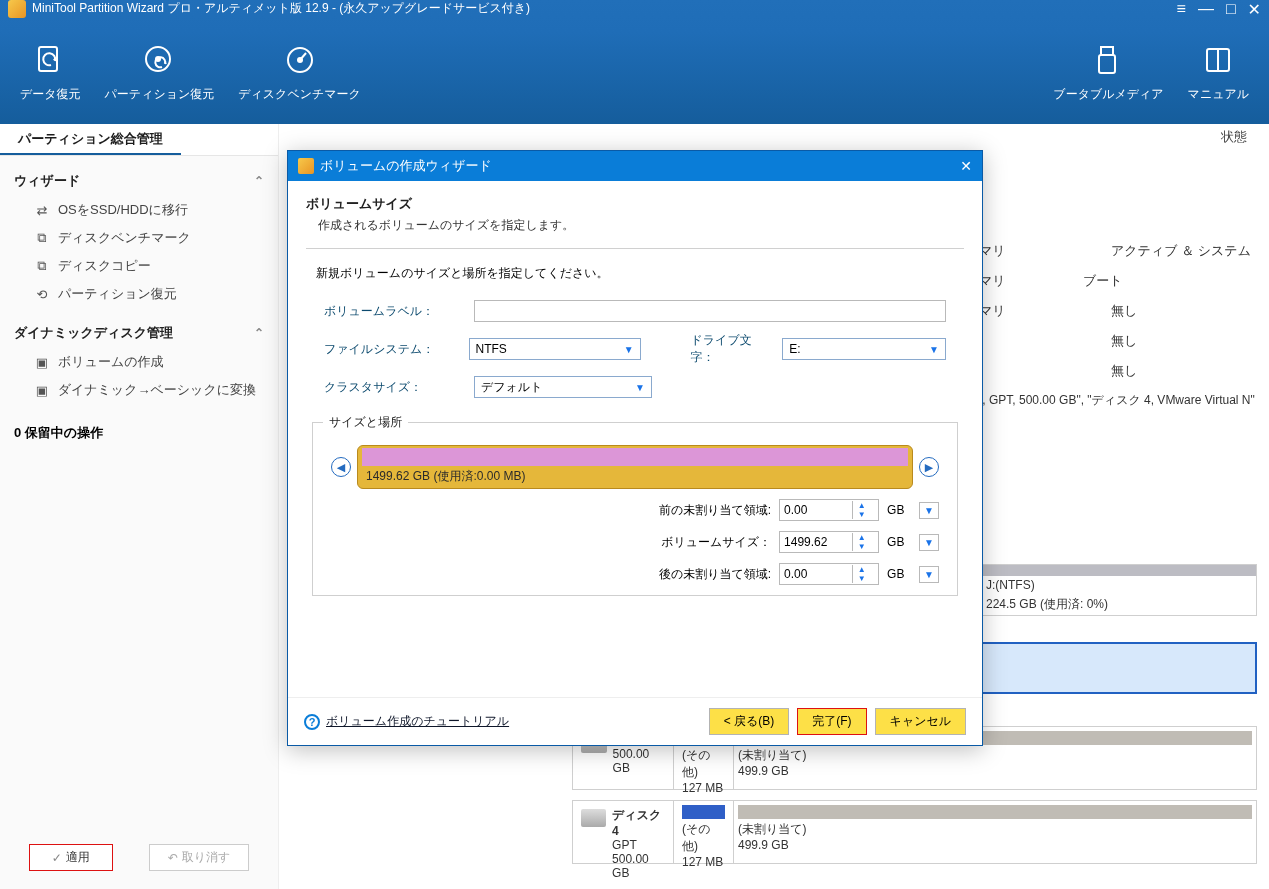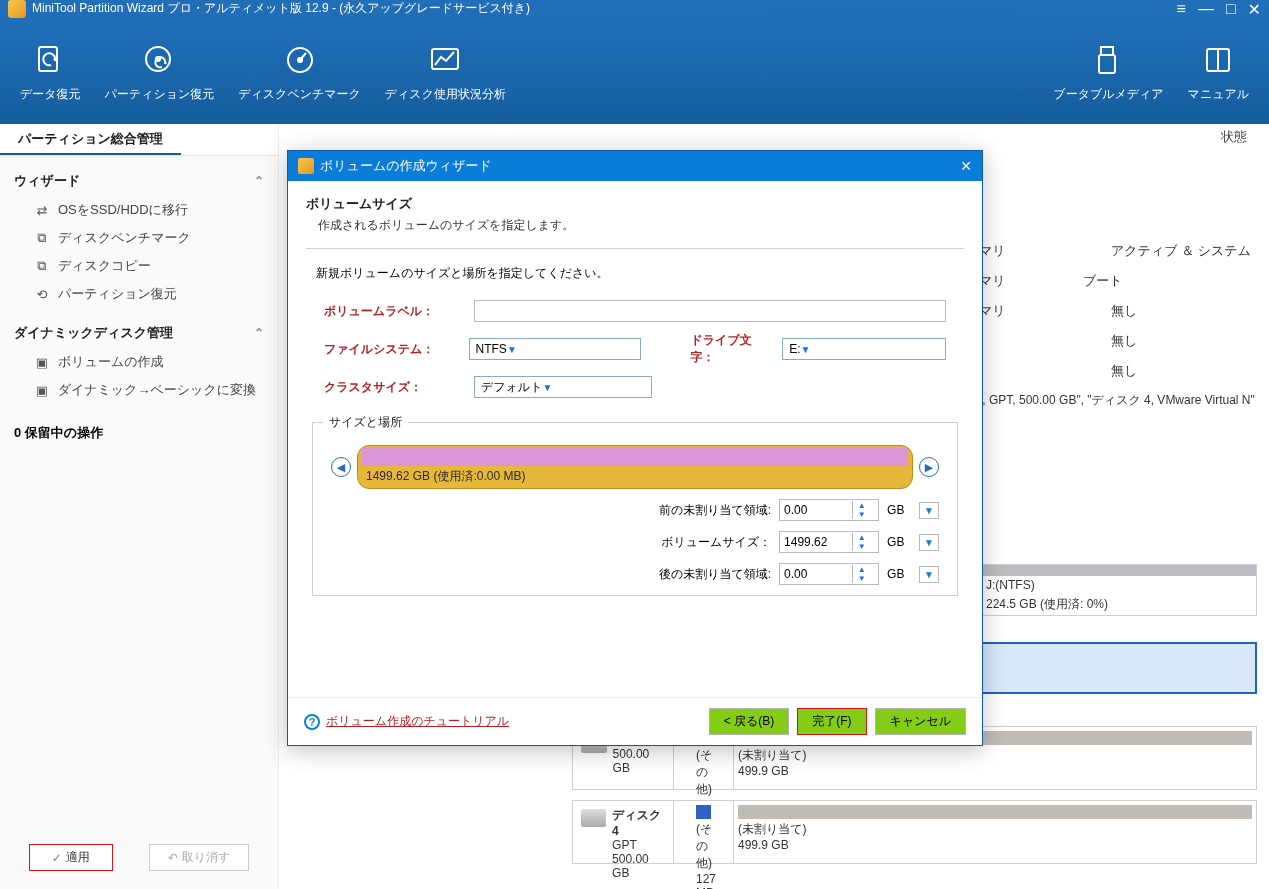--- a/index.html
+++ b/index.html
@@ -35,21 +35,21 @@
 .btn-cancel-op { border:1px solid #ccc; color:#aaa; background:#fff; padding:4px 18px; font-size:12px; display:flex; align-items:center; gap:4px; cursor:pointer;}
 
 
 .rightpane { flex:1; position:relative; font-size:13px; color:#333; }
 .rp-hdr { position:absolute; top:22px; right:22px; color:#444; }
 .rp-free { position:absolute; left:700px; top:268px; font-size:12px; color:#333; }
 
 .diskrow { position:absolute; left:293px; right:12px; height:64px; border:1px solid #cfcfcf; display:flex; font-size:12px; background:#fff;}
 .disklabel { width:100px; padding:6px 8px; display:flex; gap:6px; }
 .disklabel .diskicon { width:28px; height:18px; background:linear-gradient(#ddd,#aaa); border-radius:2px; margin-top:2px; }
-.part-other { width:60px; border-left:1px solid #cfcfcf; padding:4px 22px; }
+.part-other { width:60px; border-left:1px solid #cfcfcf; padding:4px 8px; }
 .part-other .bar { height:14px; background:#2f5fc7; margin-bottom:2px;}
 .part-unalloc { flex:1; border-left:1px solid #cfcfcf; padding:4px 4px; }
 .part-unalloc .bar { height:14px; background:#c0bcb5; margin-bottom:2px;}
 
 .rp-partbox { position:absolute; top:440px; left:700px; right:12px; border:1px solid #cfcfcf; height:52px; display:flex; flex-direction:column;}
 .rp-partbox .top { height:12px; background:#bcbcc3; }
 .rp-partbox .txt { padding:2px 6px; font-size:12px;}
 
 .rp-bigbox { position:absolute; top:518px; left:700px; right:12px; border:2px solid #2161c2; height:52px; background:#d7e8fb; }
 
@@ -58,46 +58,46 @@
 .modal-title { background:#0a7dd8; height:30px; color:#fff; display:flex; align-items:center; padding:0 10px; font-size:13px;}
 .modal-title .micon { width:16px; height:16px; background:linear-gradient(135deg,#f7c94b,#e89424); border-radius:2px; margin-right:6px;}
 .modal-x { margin-left:auto; font-size:14px; cursor:pointer; font-family:sans-serif;}
 .modal-body { padding:14px 18px; flex:1; display:flex; flex-direction:column;}
 .m-h1 { font-weight:bold; font-size:13px; color:#222; }
 .m-sub { font-size:12px; color:#333; margin:4px 0 8px 12px;}
 .m-hr { border:none; border-top:1px solid #d0d0d0; margin:6px 0 16px;}
 .m-instr { font-size:12px; color:#000000; margin:0 0 18px 10px;}
 .m-form { border:0; padding:0 18px; font-size:12px;}
 .m-row { display:flex; align-items:center; margin-bottom:10px; }
-.m-row label { width:150px; color:#b91c1c;font-weight:bold;}
+.m-row label { width:150px; color:#0c4a6e;}
 .m-txt { flex:1; height:22px; border:1px solid #b9b9b9; padding:0 6px; font-size:12px;}
-.m-sel { width:178px; height:22px; border:1px solid #8aa9ce; background:#fff; display:flex; align-items:center; padding:0 6px; justify-content:flex-start; font-size:12px; cursor:pointer;}
+.m-sel { width:178px; height:22px; border:1px solid #8aa9ce; background:#fff; display:flex; align-items:center; padding:0 6px; justify-content:space-between; font-size:12px; cursor:pointer;}
 .m-sel .arr { color:#1a73e8; font-size:10px;}
 .m-right { display:flex; align-items:center; gap:10px;}
 .m-right label { width:auto;}
 .fieldset { border:1px solid #cfcfcf; margin:14px 6px 0; padding:22px 18px 10px; position:relative;}
 .fieldset legend { position:absolute; top:-9px; left:10px; background:#fff; padding:0 6px; font-size:12px; color:#222;}
 .sizebar-wrap { display:flex; align-items:center; gap:6px;}
 .arrow-circ { width:20px; height:20px; border:1px solid #246bc0; border-radius:50%; display:flex; align-items:center; justify-content:center; color:#246bc0; font-size:11px; cursor:pointer;}
-.sizebar { flex:1; height:44px; background:#e5b73a; border:1px solid #b98a1e; border-radius:12px; display:flex; flex-direction:column; overflow:hidden;}
+.sizebar { flex:1; height:44px; background:#e5b73a; border:1px solid #b98a1e; border-radius:6px; display:flex; flex-direction:column; overflow:hidden;}
 .sizebar .used { height:18px; background:#dc96d7; margin:2px 4px 0;}
 .sizebar .lbl { padding:2px 8px; font-size:12px; color:#2b2b2b;}
 .num-row { display:flex; align-items:center; justify-content:flex-end; gap:8px; margin-top:10px; font-size:12px;}
 .num-row label { width:130px; text-align:right;}
 .spin { width:100px; height:22px; border:1px solid #b9b9b9; display:flex; align-items:center;}
 .spin input { width:72px; border:none; outline:none; padding:0 4px; font-size:12px;}
 .spin .updn { width:18px; display:flex; flex-direction:column; border-left:1px solid #b9b9b9; color:#1a73e8; font-size:8px; line-height:9px; text-align:center; cursor:pointer;}
 .unit { width:24px;}
 .ddarr { color:#1a73e8; font-size:10px; border:1px solid #b9b9b9; padding:2px 4px; cursor:pointer;}
 .modal-foot { padding:10px 16px; display:flex; align-items:center; gap:10px; border-top:1px solid #eee;}
 .help { color:#0a5aa6; font-size:12px; display:flex; align-items:center; gap:6px; cursor:pointer;}
 .help .q { width:16px; height:16px; border:2px solid #0a7dd8; border-radius:50%; display:flex; align-items:center; justify-content:center; color:#0a7dd8; font-size:11px; font-weight:bold;}
-.help a { color:#b91c1c; text-decoration:underline;}
+.help a { color:#0f172a; text-decoration:underline;}
 .foot-btns { margin-left:auto; display:flex; gap:8px;}
-.fbtn { border:1px solid #b3b3b3; background:#84cc16; padding:4px 14px; font-size:12px; cursor:pointer;}
+.fbtn { border:1px solid #b3b3b3; background:#fde047; padding:4px 14px; font-size:12px; cursor:pointer;}
 .fbtn.red { border:1px solid #d11;}
 </style>
 </head>
 <body>
 
 <div class="titlebar">
   <div class="app-icon"></div>
   <span>MiniTool Partition Wizard プロ・アルティメット版 12.9 - (永久アップグレードサービス付き)</span>
   <div class="titlebar-right">
     <span>≡</span>
@@ -131,29 +131,20 @@
   </div>
   <div class="ribbon-item">
     <div class="ribicon">
         <svg width="34" height="34">
           <circle cx="17" cy="17" r="12" fill="none" stroke="#fff" stroke-width="2"></circle>
           <circle cx="17" cy="17" r="3" fill="#fff"></circle>
           <line x1="17" y1="17" x2="23" y2="10" stroke="#fff" stroke-width="2"></line>
         </svg>
       </div>
     <div>ディスクベンチマーク</div>
-  </div>
-  <div class="ribbon-item">
-    <div class="ribicon">
-        <svg width="34" height="34">
-          <rect x="4" y="6" width="26" height="20" rx="2" fill="none" stroke="#fff" stroke-width="2"></rect>
-          <polyline points="7,22 13,14 18,18 26,9" fill="none" stroke="#fff" stroke-width="2"></polyline>
-        </svg>
-      </div>
-    <div>ディスク使用状況分析</div>
   </div>
   <div class="ribbon-right">
     <div class="ribbon-item">
       <div class="ribicon">
           <svg width="34" height="34">
             <rect x="10" y="4" width="12" height="8" fill="none" stroke="#fff" stroke-width="2"></rect>
             <rect x="8" y="12" width="16" height="18" rx="2" fill="none" stroke="#fff" stroke-width="2"></rect>
           </svg>
         </div>
       <div>ブータブルメディア</div>

